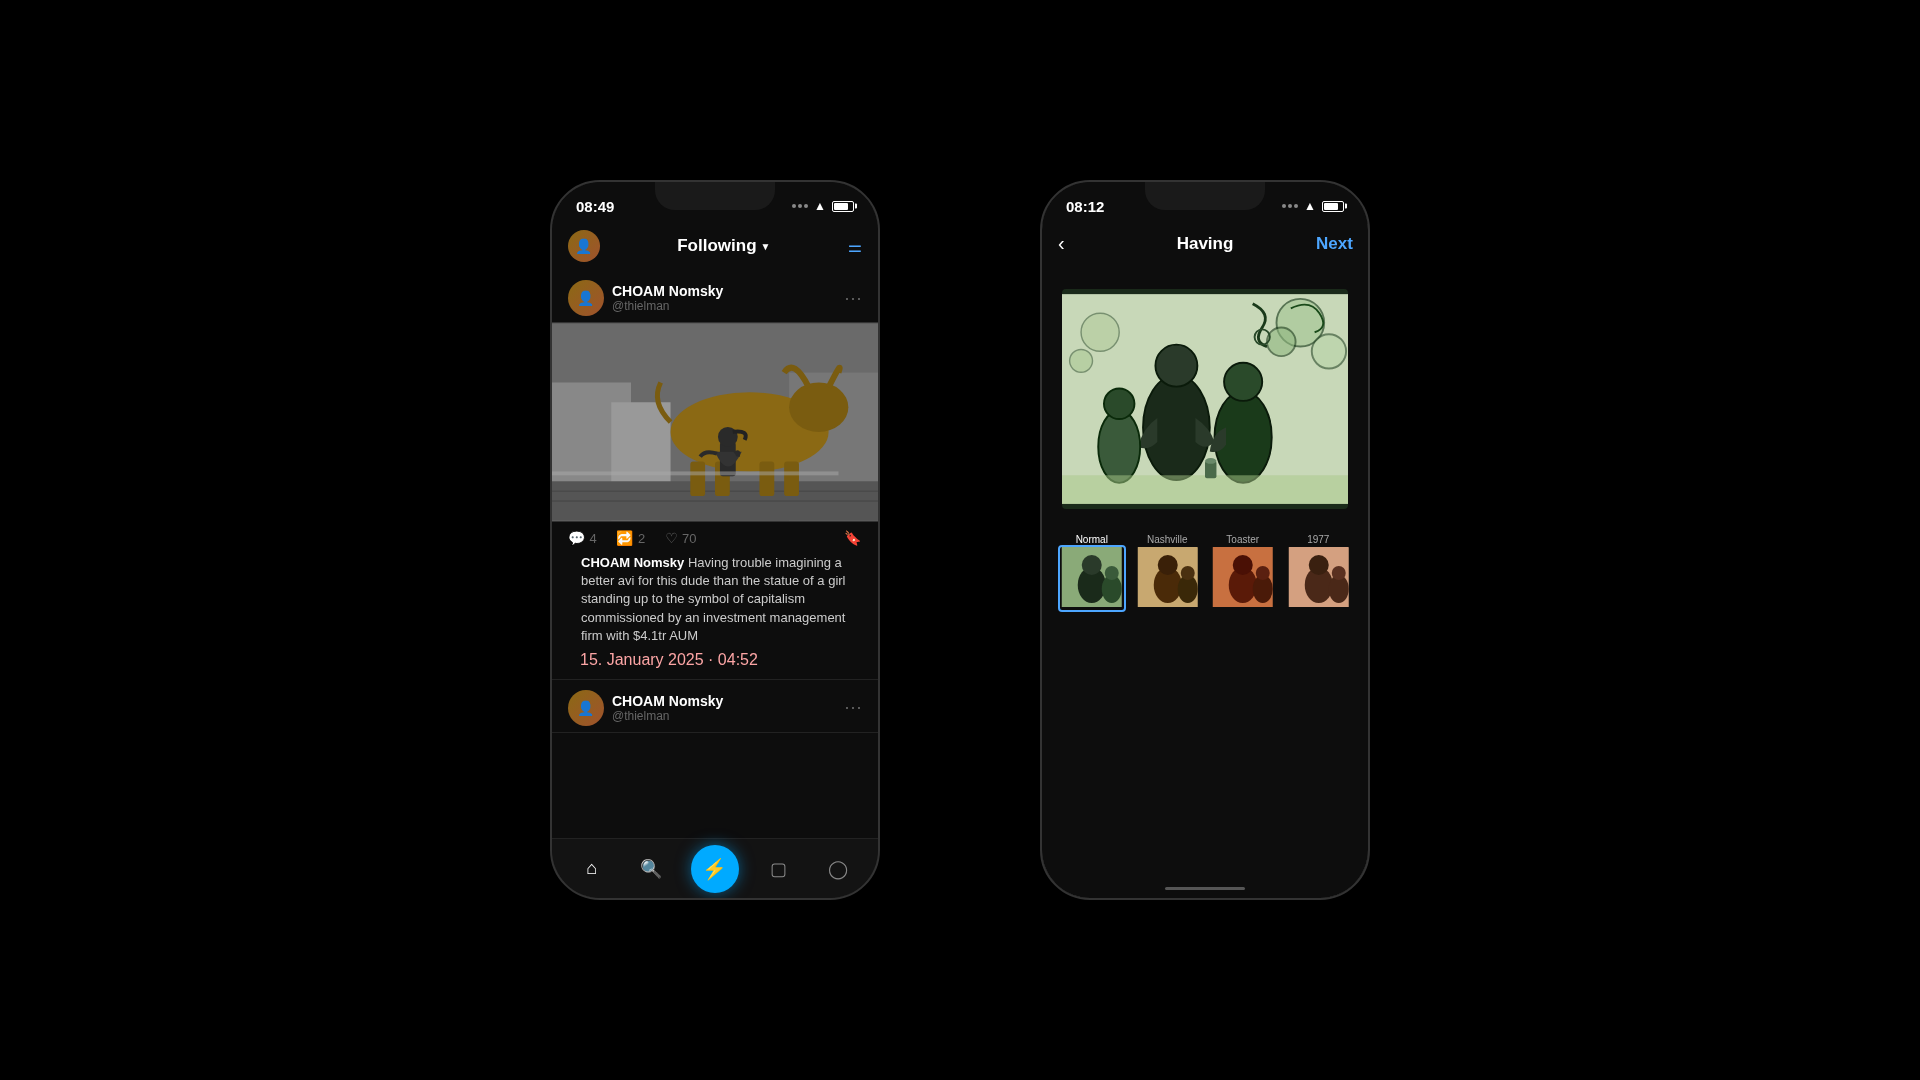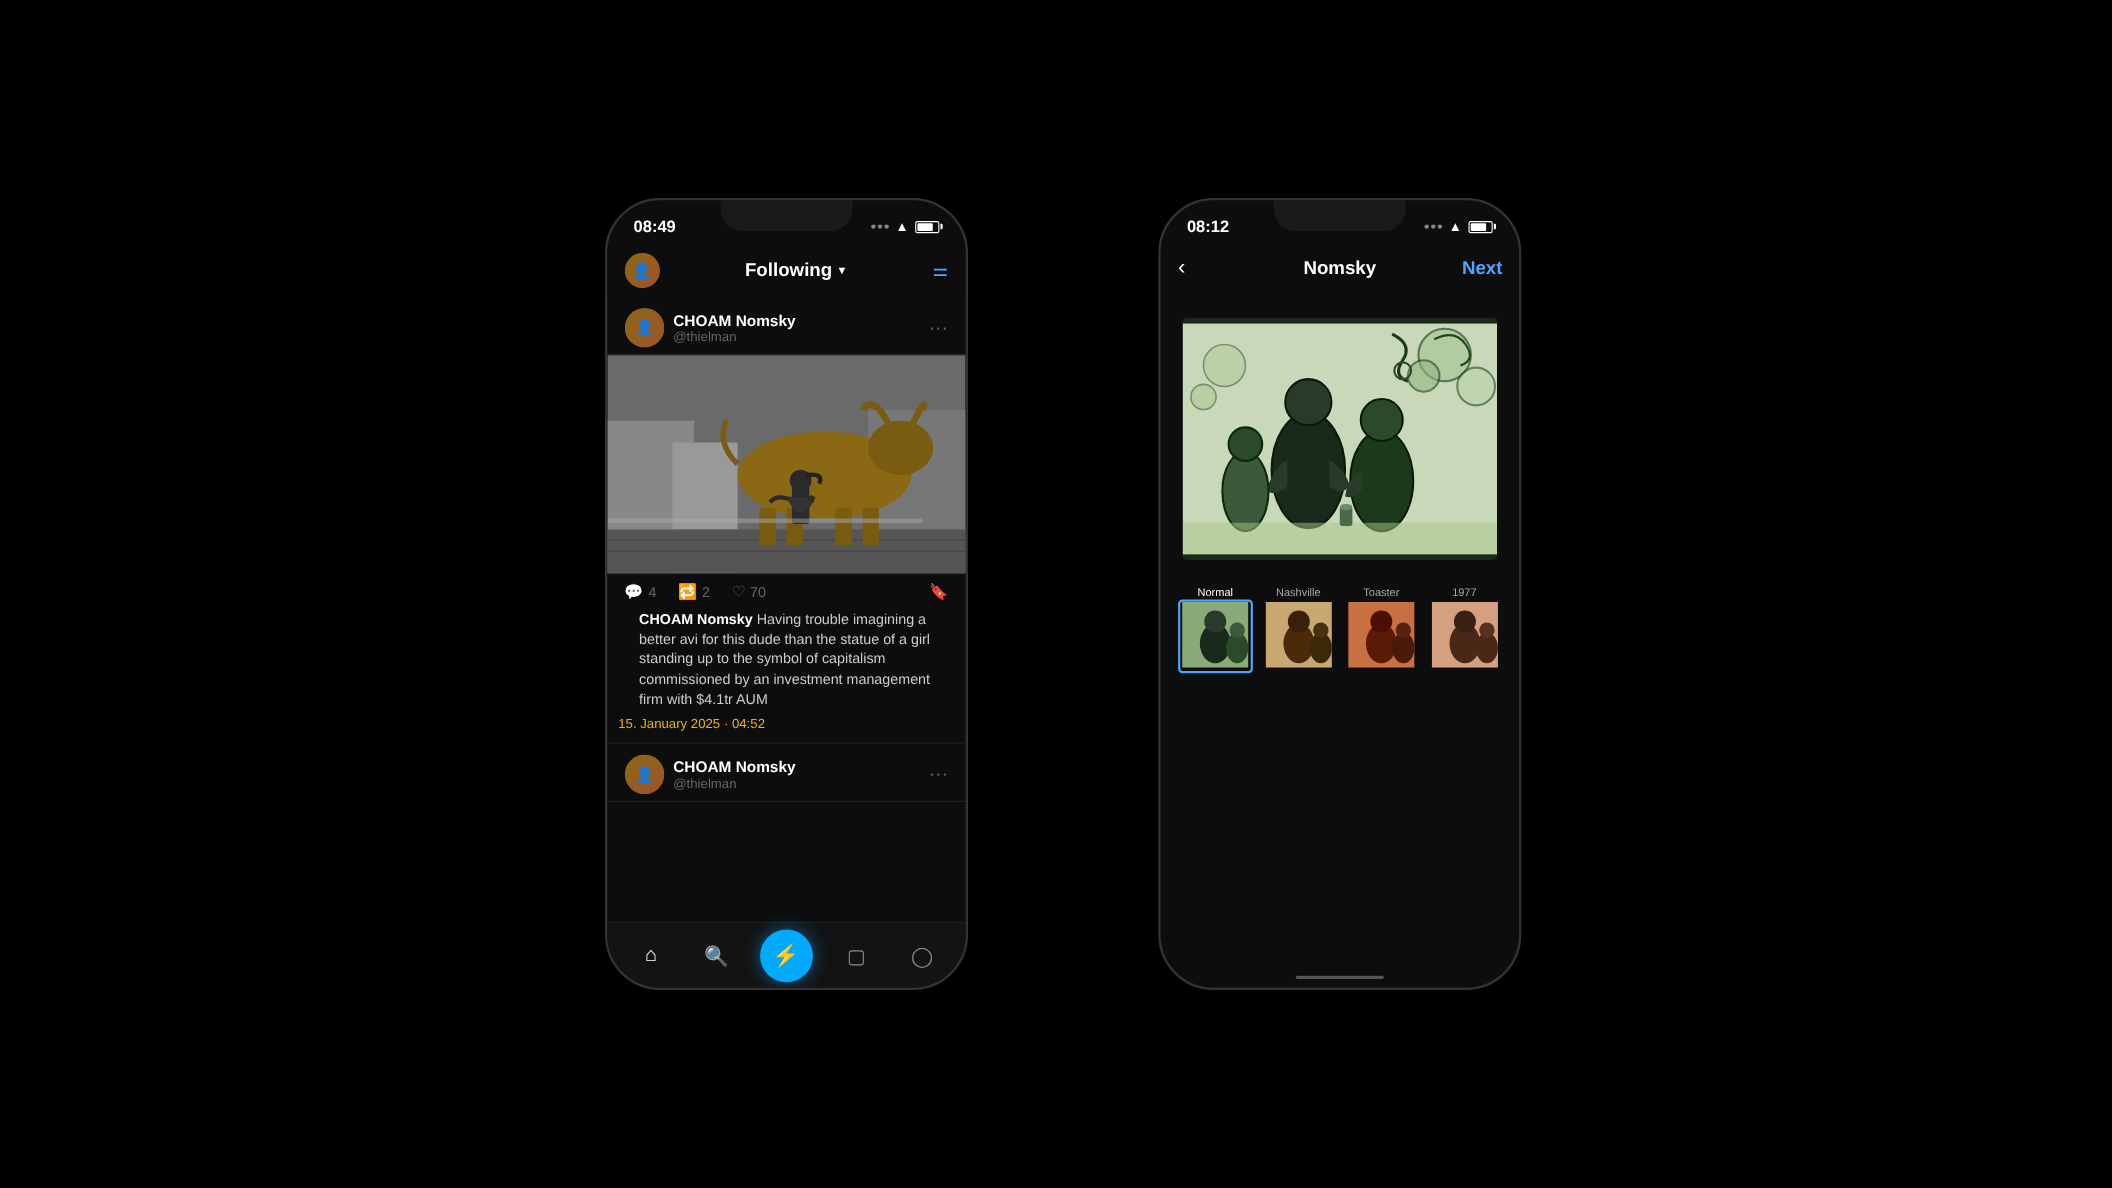--- a/index.html
+++ b/index.html
@@ -23,21 +23,20 @@
     
     .phone {
       width: 330px;
       height: 720px;
       background: #1a1a1a;
       border-radius: 50px;
       border: 2px solid #333;
       position: relative;
       overflow: hidden;
       box-shadow: 0 0 60px rgba(0,0,0,0.8), inset 0 0 0 1px #444;
-      margin-left: 13px;
     }
 
     
     .phone-notch {
       position: absolute;
       top: 0;
       left: 50%;
       transform: translateX(-50%);
       width: 120px;
       height: 28px;
@@ -271,23 +270,23 @@
       color: #ccc;
       line-height: 1.4;
     }
 
     .tweet-text strong {
       color: #fff;
       font-weight: 700;
     }
 
     .tweet-timestamp {
-      padding: 0 10px 10px;
-      font-size: 12px;
-      color: #eab308;
+      padding: 0 28px 10px;
+      font-size: 16px;
+      color: #fca5a5;
     }
 
     
     .tweet2-header {
       display: flex;
       align-items: center;
       justify-content: space-between;
       padding: 10px 16px 6px;
     }
 
@@ -592,21 +591,21 @@
           </div>
           <span class="wifi-icon">▲</span>
           <div class="battery-icon">
             <div class="battery-fill"></div>
           </div>
         </div>
       </div>
 
       <div class="filter-header">
         <span class="filter-back">‹</span>
-        <span class="filter-title">Nomsky</span>
+        <span class="filter-title">Having</span>
         <span class="filter-next">Next</span>
       </div>
 
       <div class="filter-preview">
         <div class="preview-image">
           
           <svg width="100%" height="220" viewBox="0 0 300 220">
 
             <rect width="300" height="220" fill="#c8d8b8"></rect>
 

